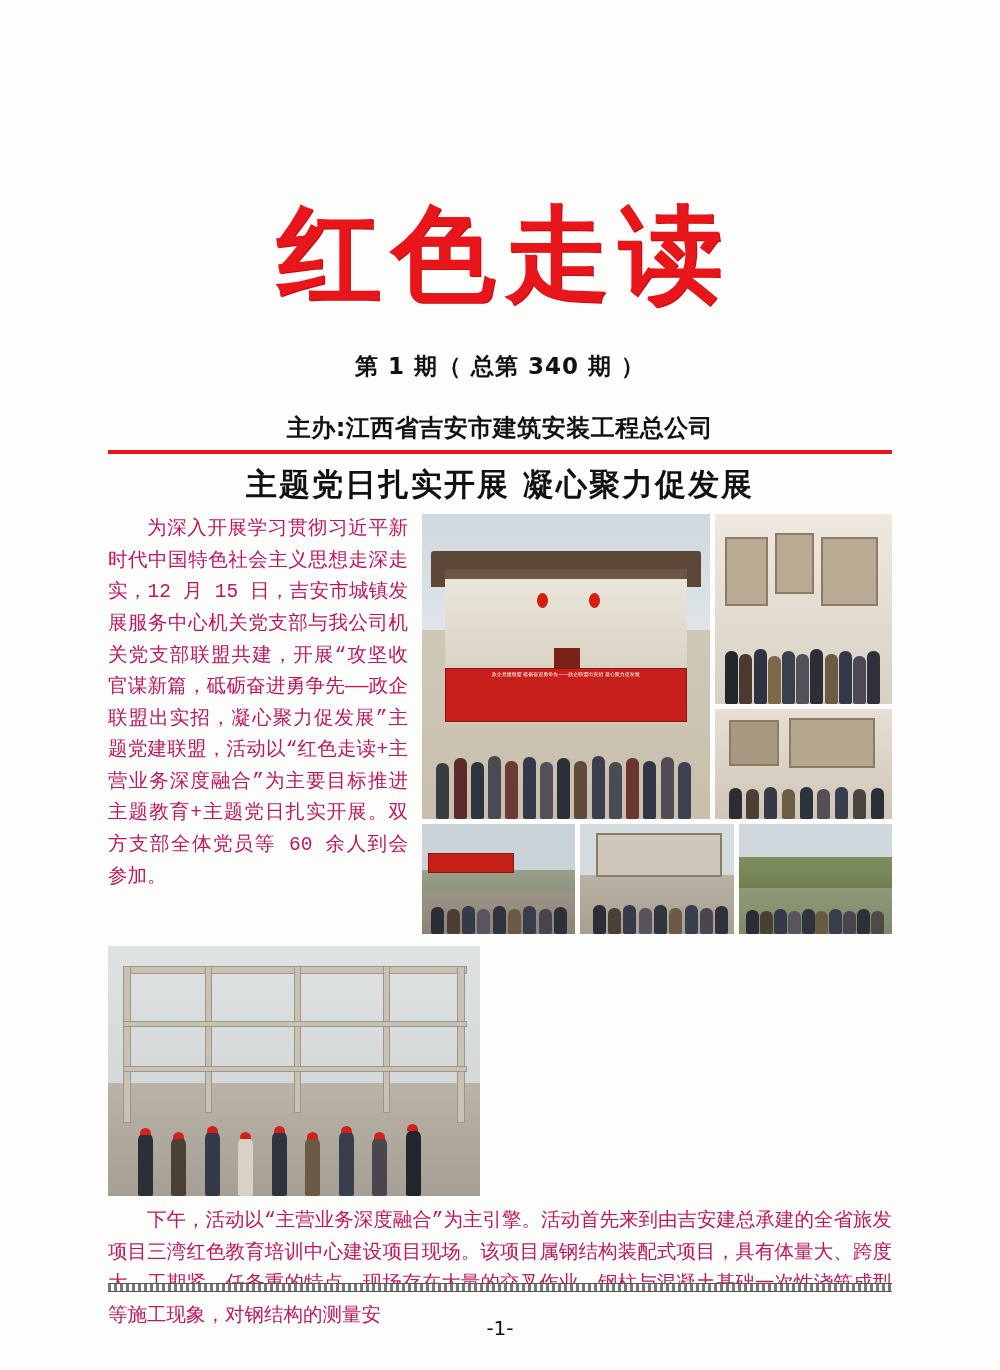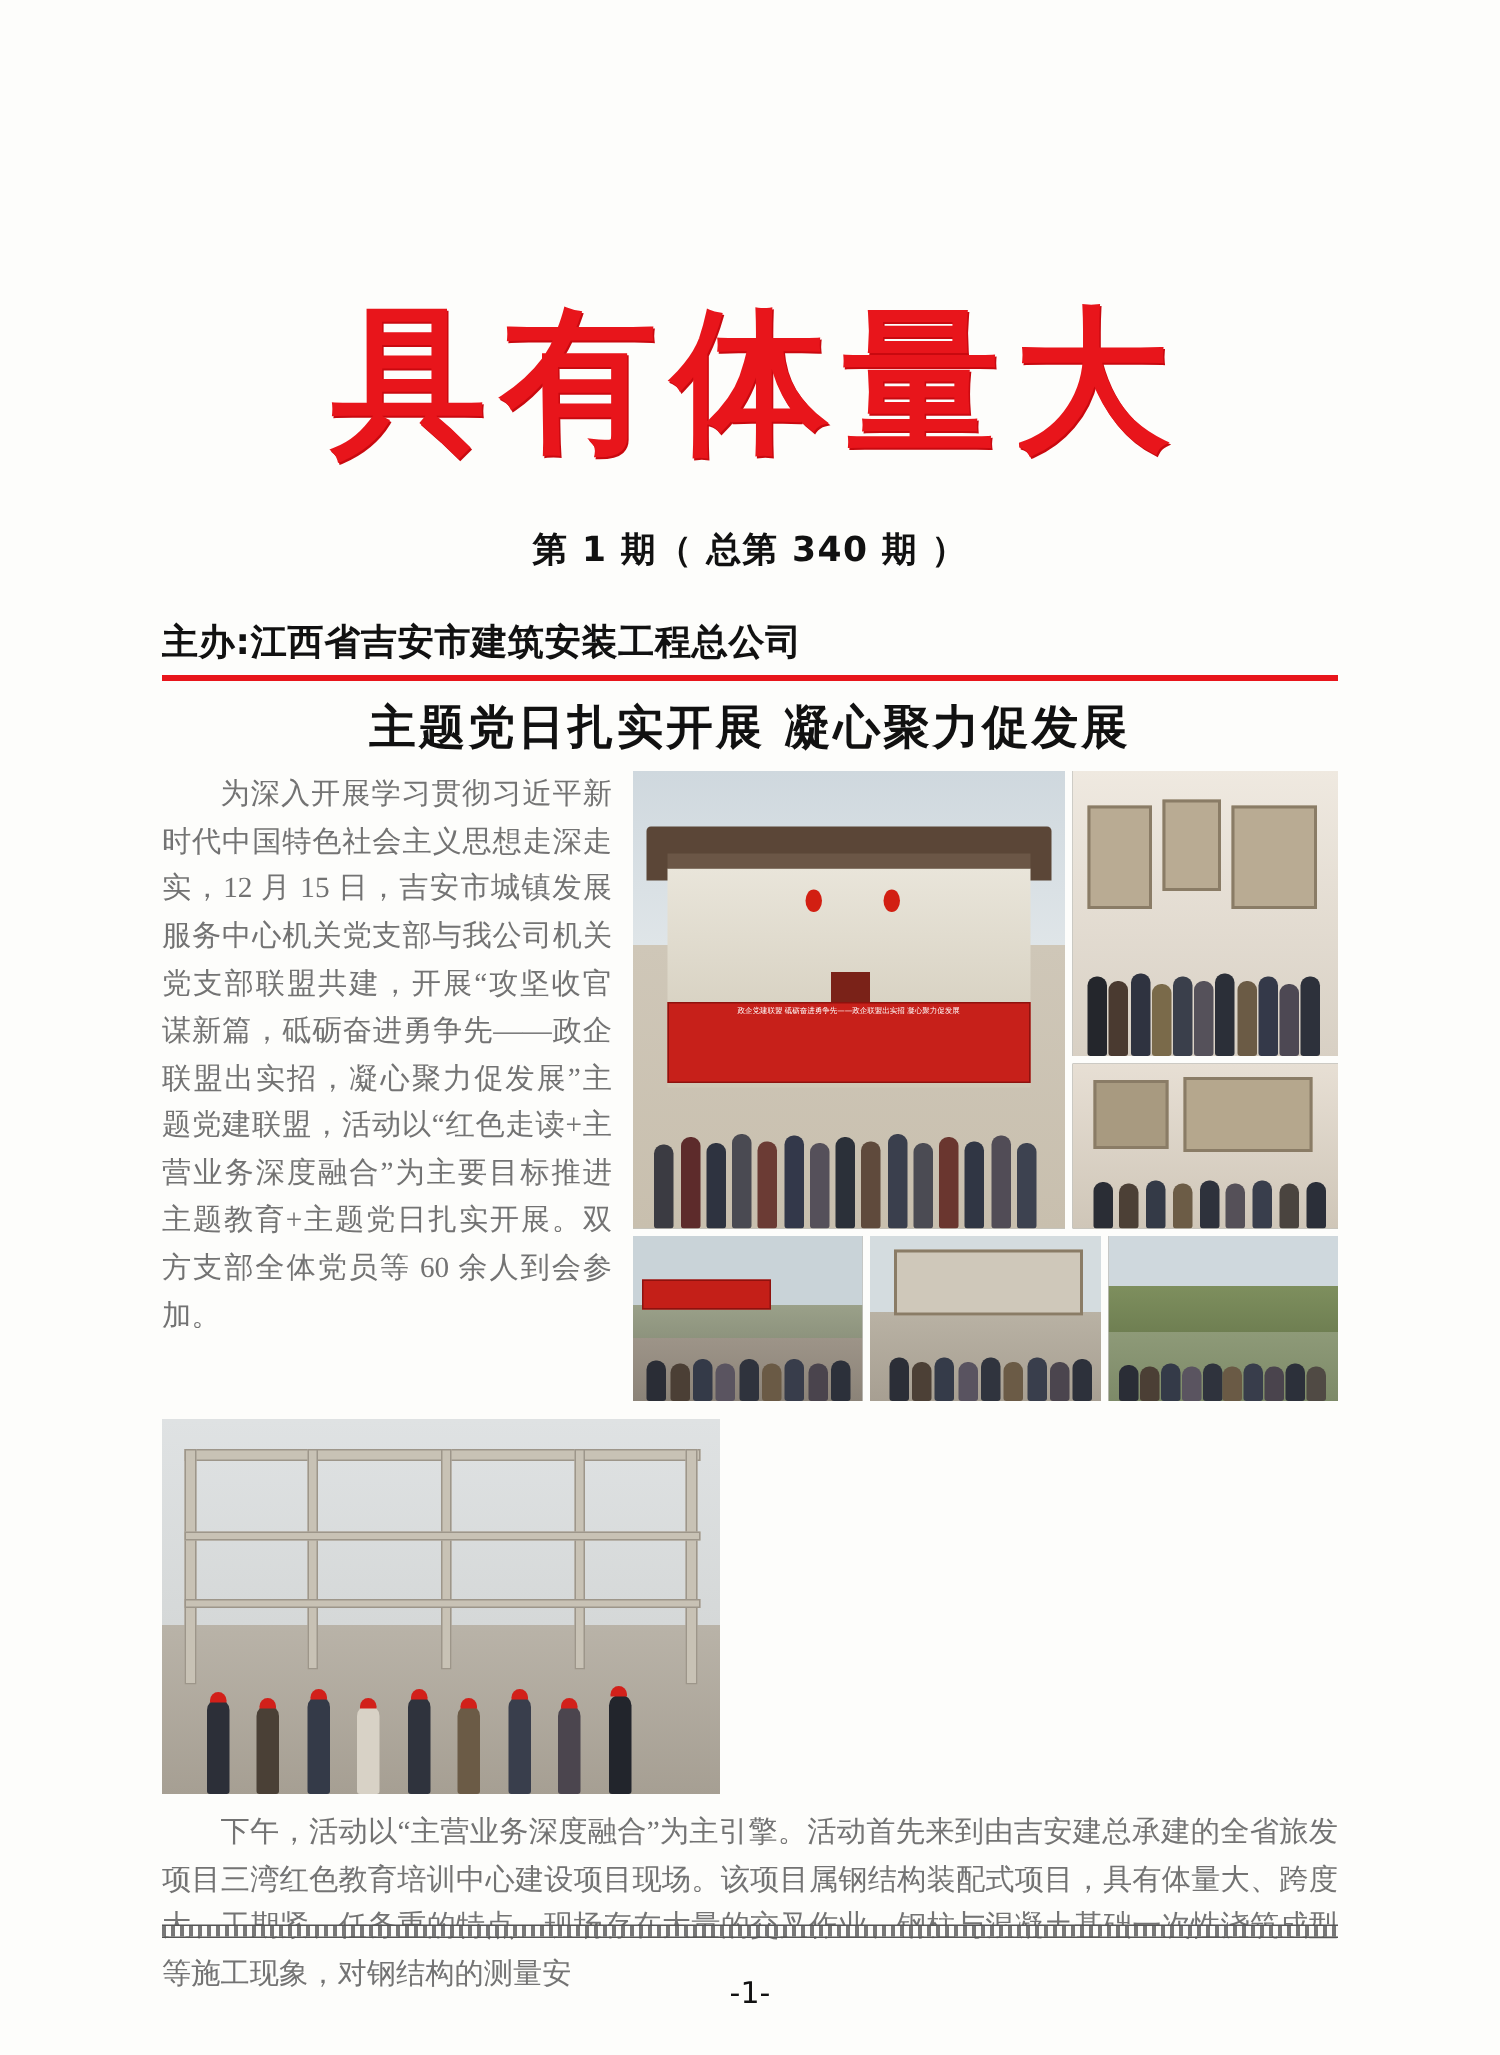--- a/index.html
+++ b/index.html
@@ -43,21 +43,21 @@
     font-weight: bold;
     letter-spacing: 1px;
     font-family: "DejaVu Sans", "Liberation Sans", sans-serif;
     color: #111;
   }
   
   .pub-bar {
     margin: 30px 108px 0 108px;
     display: flex;
     align-items: flex-end;
-    justify-content: flex-start;
+    justify-content: center;
     font-family: "DejaVu Sans", "Liberation Sans", sans-serif;
     font-weight: bold;
     font-size: 24px;
     letter-spacing: 0.5px;
   }
   .pub-left { white-space: nowrap; }
   .pub-right { white-space: nowrap; padding-right: 6px; }
   .red-rule {
     margin: 6px 108px 0 108px;
     height: 4px;
@@ -80,22 +80,22 @@
   }
   .col-wrap {
     display: flex;
     gap: 14px;
     align-items: flex-start;
   }
   .para {
     font-size: 19.5px;
     line-height: 1.62;
     text-align: justify;
-    font-family: Liberation Serif, serif;
-    color: #737373;
+    font-family: Liberation Mono, monospace;
+    color: #be185d;
   }
   .indent { text-indent: 2em; }
   .col-left {
     width: 300px;
     flex: 0 0 300px;
   }
   .col-right {
     flex: 1 1 auto;
   }
   
@@ -213,21 +213,21 @@
   .worker {
     position:absolute; width:15px; border-radius:7px 7px 2px 2px;
   }
 </style>
 </head>
 <body>
 
 <div class="page">
 
   <div class="masthead">
-    <div class="masthead-title">具有体量大</div>
+    <div class="masthead-title">红色走读</div>
     <div class="issue-line">第 1 期（ 总第 340 期 ）</div>
   </div>
 
   <div class="pub-bar">
     <div class="pub-left">主办:江西省吉安市建筑安装工程总公司</div>
   </div>
   <div class="red-rule"></div>
 
   <div class="headline">主题党日扎实开展  凝心聚力促发展</div>
 

